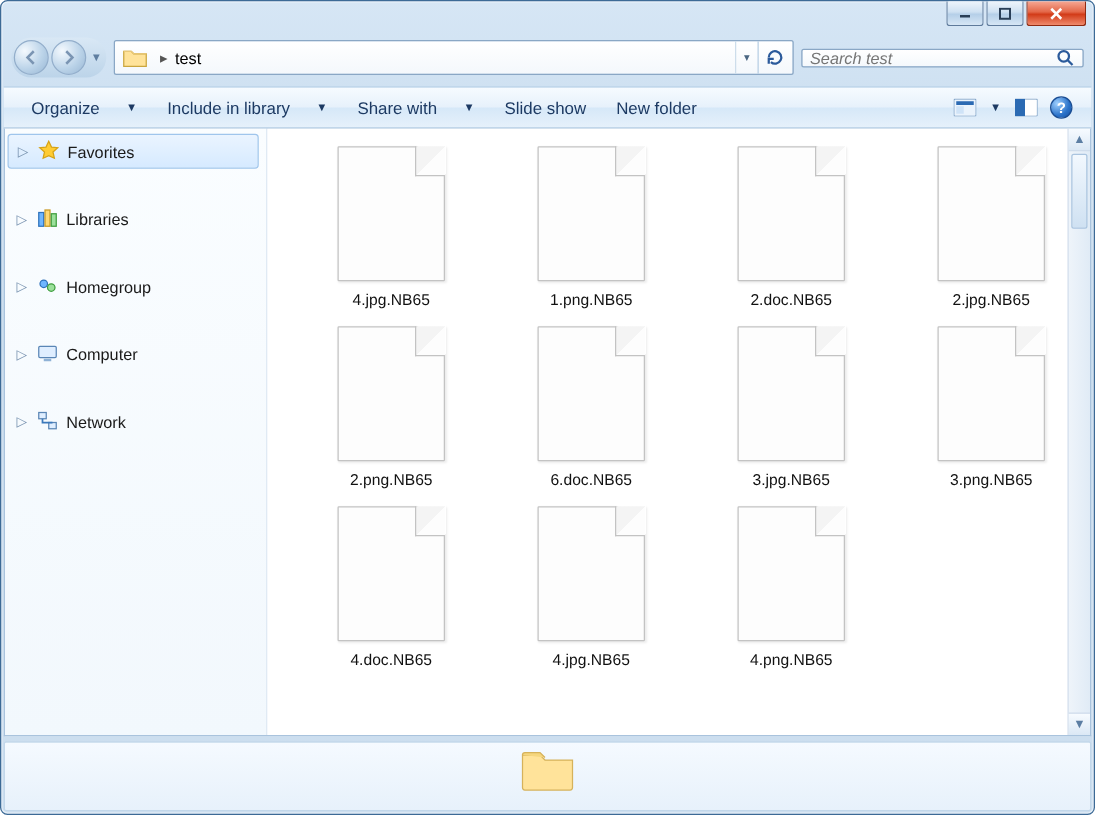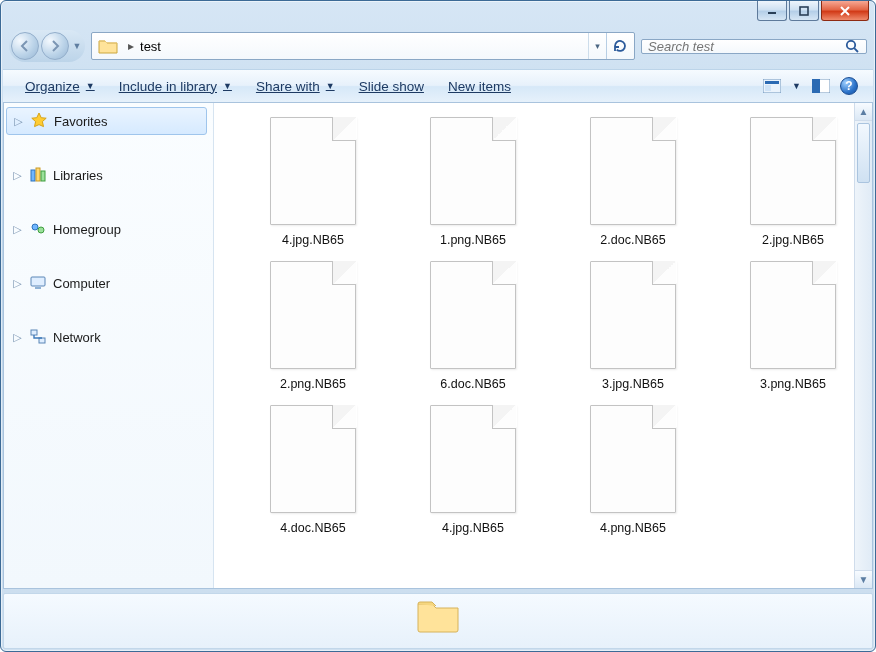--- a/index.html
+++ b/index.html
@@ -95,24 +95,23 @@
   .toolbar {
     height: 34px;
     margin: 0 2px;
     background: linear-gradient(#f6fbff, #e7f1fb 48%, #d6e8f8 52%, #e6f1fb);
     border-top: 1px solid #bcd4e9;
     border-bottom: 1px solid #a9c3dd;
     display:flex; align-items:center; gap: 0;
     padding: 0 10px;
   }
   .tb-item {
-    display:flex; align-items:center; gap:6px;
+    display:flex; align-items:center; gap:21px;
     padding: 4px 12px; font-size:13.5px; color:#1d3a63;
     border-radius:3px;
-    text-decoration:underline;
   }
   .tb-caret { font-size:9px; color:#1d3a63; }
   .tb-spacer { flex:1; }
   .tb-iconbtn {
     width:28px; height:24px; display:flex; align-items:center; justify-content:center;
   }
   .tb-split { display:flex; align-items:center; }
   .help-circ {
     width:18px;height:18px;border-radius:50%;
     background: radial-gradient(circle at 30% 30%, #9fd0ff, #2a72c9 60%, #1550a0);
@@ -299,21 +298,21 @@
         <span class="tb-caret">▼</span>
     </div>
     <div class="tb-item">
       <span>Share with</span>
         <span class="tb-caret">▼</span>
     </div>
     <div class="tb-item">
       <span>Slide show</span>
     </div>
     <div class="tb-item">
-      <span>New items</span>
+      <span>New folder</span>
     </div>
     <div class="tb-spacer"></div>
     <div class="tb-split">
       <div class="tb-iconbtn">
         <svg width="18" height="14" viewBox="0 0 18 14">
           <rect x="0" y="0" width="18" height="14" rx="1" fill="#eaf3fc" stroke="#6f95bd"></rect>
           <rect x="2" y="2" width="14" height="3" fill="#2b6ab3"></rect>
           <rect x="2" y="6" width="6" height="6" fill="#cfe3f7"></rect>
         </svg>
       </div>

